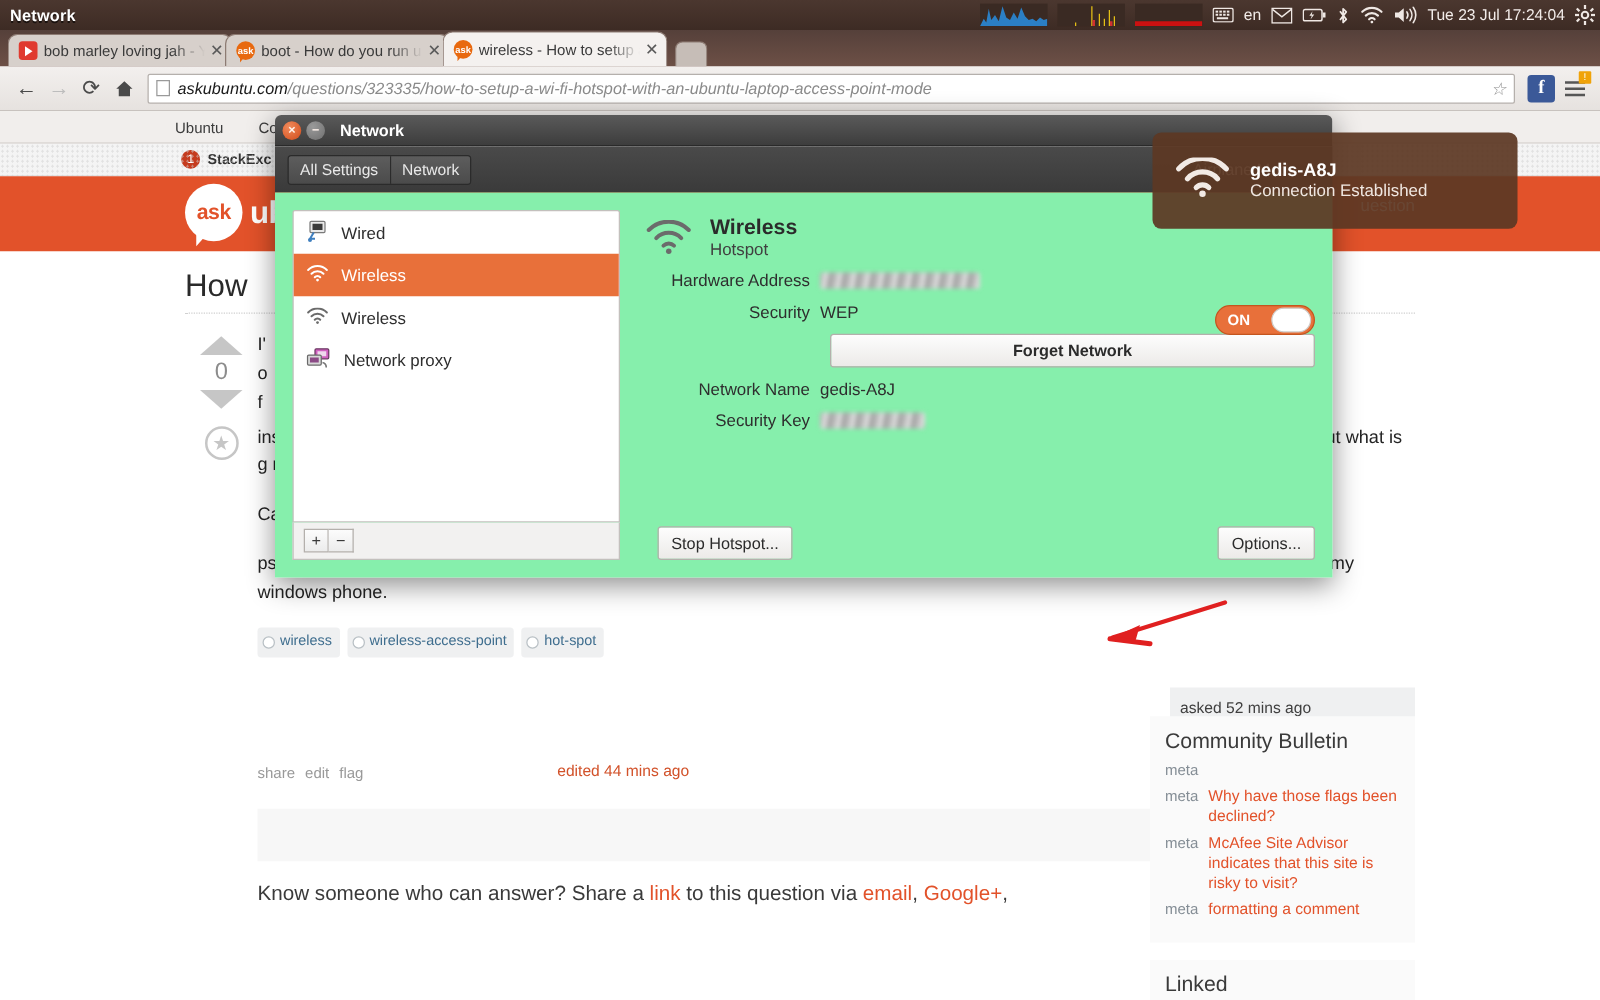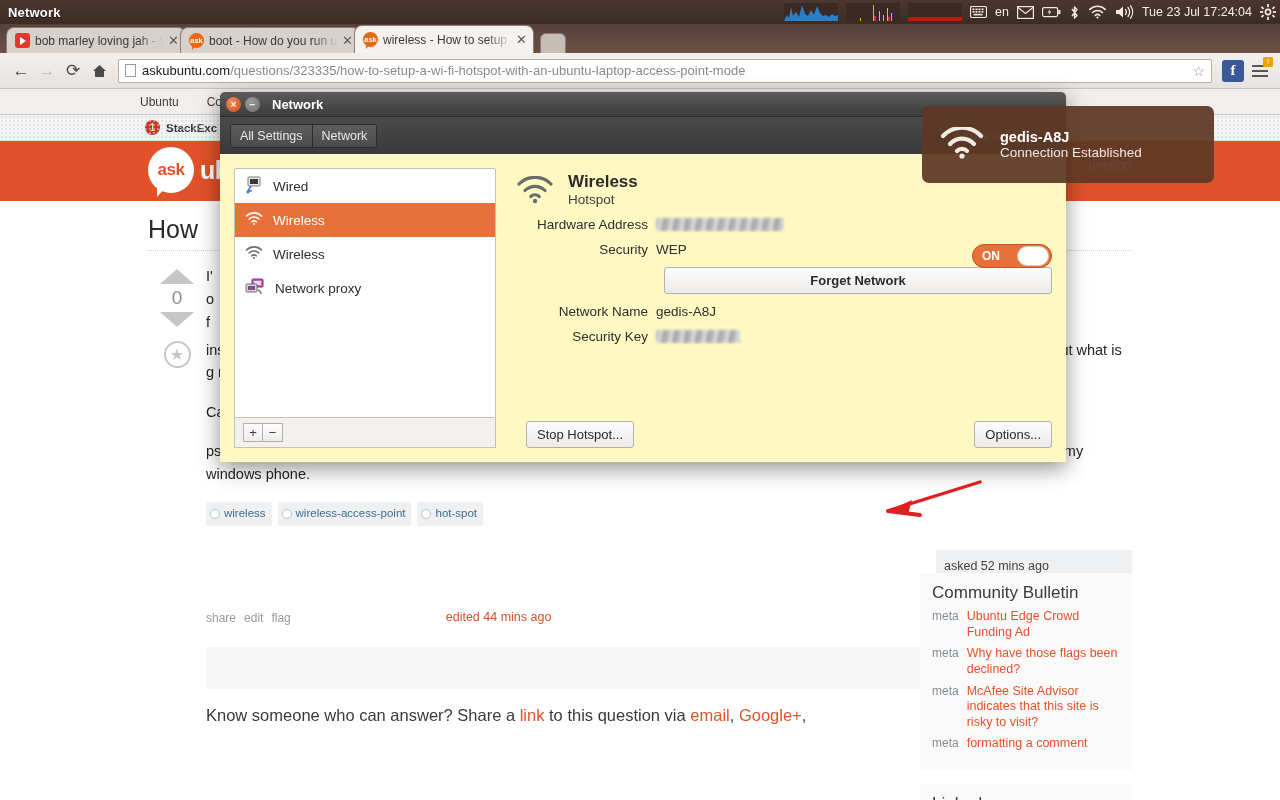--- a/index.html
+++ b/index.html
@@ -76,21 +76,21 @@
     border-bottom: 1px solid #c8c2be; display: flex; align-items: center; padding: 0 8px;
   }
   .navbtn {
     width: 26px; height: 26px; display: flex; align-items: center; justify-content: center;
     color: #4a4a4a; font-size: 17px; cursor: pointer;
   }
   .navbtn.dim { color: #bdbdbd; }
   .omnibox {
     flex: 1; height: 24px; margin: 0 6px; background: #fff;
     border: 1px solid #b5b0ac; border-radius: 2px;
-    display: flex; align-items: center; padding: 0 6px; font-size: 13px;
+    display: flex; align-items: center; padding: 0 6px; font-size: 13px; font-style: italic;
   }
   .pagedoc { width: 11px; height: 13px; background: #fff; border: 1px solid #9a9a9a; margin-right: 6px; flex: 0 0 11px; }
   .url-host { color: #1a1a1a; }
   .url-rest { color: #8a8a8a; }
   .omnibox .star { margin-left: auto; color: #8d8d8d; font-size: 14px; }
   .fbbtn { width: 22px; height: 22px; background: #3b5998; border-radius: 3px; color: #fff;
     font-family: "Liberation Serif", serif; font-weight: bold; font-size: 15px;
     display: flex; align-items: center; justify-content: center; margin-left: 4px; }
   .menubtn { width: 24px; height: 24px; position: relative; margin-left: 4px; display:flex;
     flex-direction: column; justify-content: center; gap: 3px; padding: 0 4px; }
@@ -184,21 +184,21 @@
   .dlg-title .t { margin-left: 8px; }
   .dlg-toolbar {
     height: 37px; background: linear-gradient(to bottom,#4a4a4a,#3a3a3a);
     display: flex; align-items: center; padding: 0 10px; position: relative;
   }
   .seg { display: flex; border: 1px solid #2b2b2b; border-radius: 3px; overflow: hidden; }
   .seg div { padding: 4px 9px; font-size: 12.5px; color: #e8e8e8;
     background: linear-gradient(to bottom,#5d5d5d,#4b4b4b); border-right: 1px solid #2b2b2b; }
   .seg div:last-child { border-right: none; }
   .airplane { margin-left: auto; color: #d7d7d7; font-size: 13px; padding-right: 18px; }
-  .dlg-body { height: 308px; background: #fef9c3; display: flex; padding: 14px; position: relative; }
+  .dlg-body { height: 308px; background: #86efac; display: flex; padding: 14px; position: relative; }
   .nlist { width: 272px; display: flex; flex-direction: column; }
   .nlist-inner { flex: 1; background: #fff; border: 1px solid #c3c0bd; border-radius: 2px 2px 0 0; }
   .nitem { height: 34px; display: flex; align-items: center; padding-left: 10px; font-size: 13.5px; color: #2e2e2e; gap: 10px; }
   .nitem.sel { background: #e8703a; color: #fff; }
   .nfoot { height: 30px; border: 1px solid #c3c0bd; border-top: none; background: #f2f1f0;
     display: flex; align-items: center; padding-left: 8px; }
   .pmbtn { width: 20px; height: 19px; border: 1px solid #b4b0ac;
     background: linear-gradient(to bottom,#fcfcfc,#ececec); display: flex; align-items: center;
     justify-content: center; font-size: 13px; color: #3a3a3a; }
   .pmbtn.minus { border-left: none; }
@@ -486,21 +486,20 @@
         </div>
       </div>
 
       <div class="viewed">Viewed   16 times</div>
       <div class="rail">
         <div style="height:372px"></div>
         <div class="rail-card">
           <div class="rail-h">Community Bulletin</div>
           <div class="bulletin-row">
             <span class="meta">meta</span>
-            <a href="#">Ubuntu Edge Crowd Funding Ad</a>
           </div>
           <div class="bulletin-row">
             <span class="meta">meta</span>
             <a href="#">Why have those flags been declined?</a>
           </div>
           <div class="bulletin-row">
             <span class="meta">meta</span>
             <a href="#">McAfee Site Advisor indicates that this site is risky to visit?</a>
           </div>
           <div class="bulletin-row">

